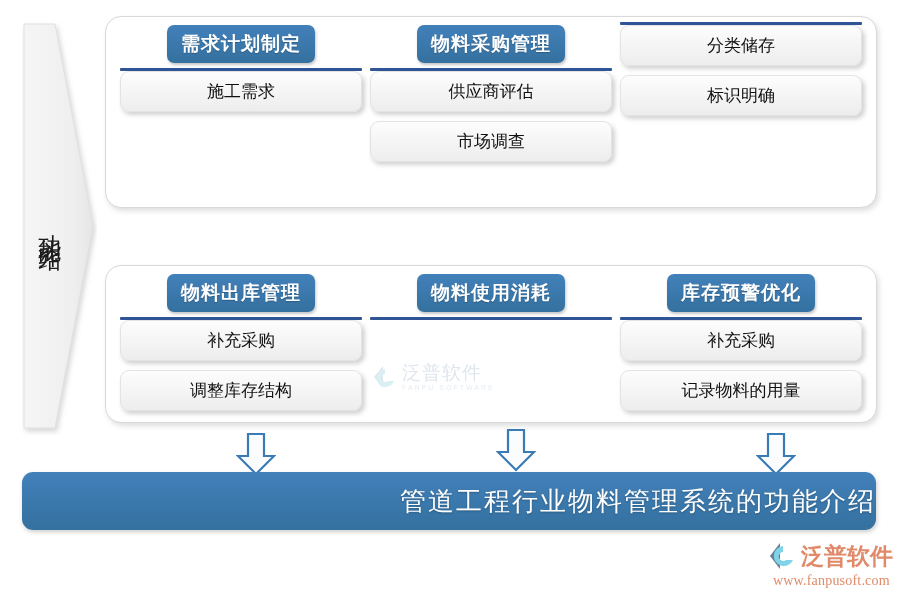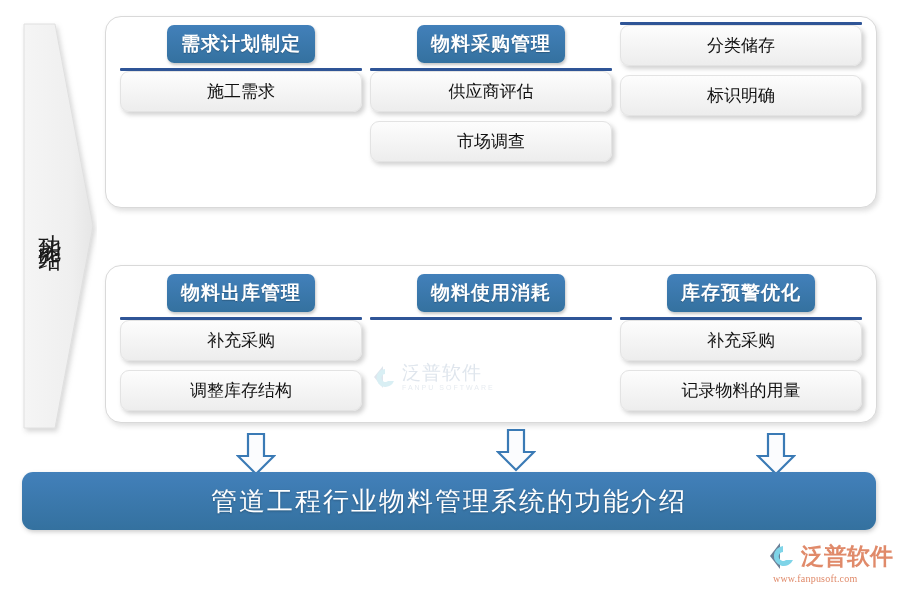--- a/index.html
+++ b/index.html
@@ -151,21 +151,21 @@
     position: absolute;
     left: 22px;
     top: 472px;
     width: 854px;
     height: 58px;
     border-radius: 11px;
     background: #3a7ab5;
     background: linear-gradient(180deg,#4280ba 0%, #34719f 100%);
     display: flex;
     align-items: center;
-    justify-content: center;
+    justify-content: flex-end;
     box-shadow: 1px 2px 4px rgba(90,90,90,0.3);
   }
   #bottom-banner .banner-text {
     color: #ffffff;
     font-size: 26px;
     letter-spacing: 2px;
     font-weight: 400;
     font-family: "Liberation Serif", "DejaVu Serif", serif;
     text-shadow: 0 1px 2px rgba(0,0,0,0.25);
     white-space: nowrap;
@@ -217,21 +217,21 @@
   #corner-logo .logo-cn {
     font-size: 23px;
     color: #e08a6a;
     font-family: "Liberation Serif", "DejaVu Serif", serif;
     font-weight: 700;
     letter-spacing: 0px;
     line-height: 1;
     white-space: nowrap;
   }
   #corner-logo .logo-url {
-    font-size: 10px;
+    font-size: 14px;
     color: #e08a6a;
     font-family: "Liberation Serif", "DejaVu Serif", serif;
     letter-spacing: 0.2px;
     margin-top: 3px;
     margin-left: 5px;
     white-space: nowrap;
   }
 </style>
 </head>
 <body>

